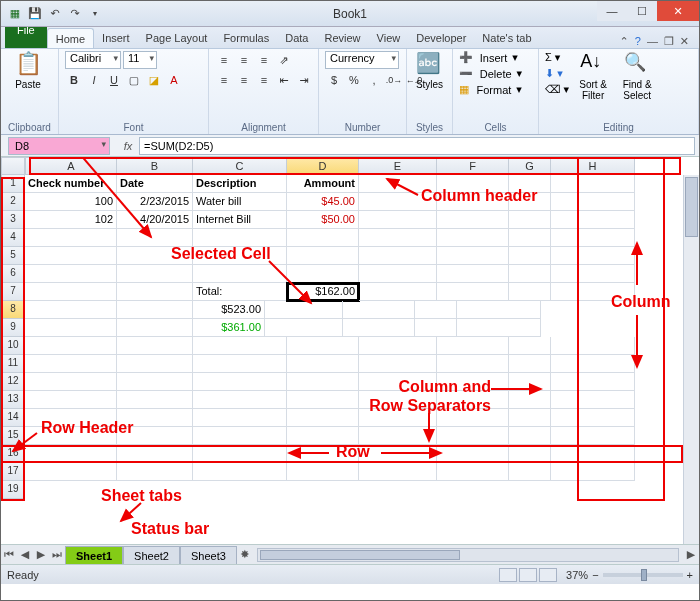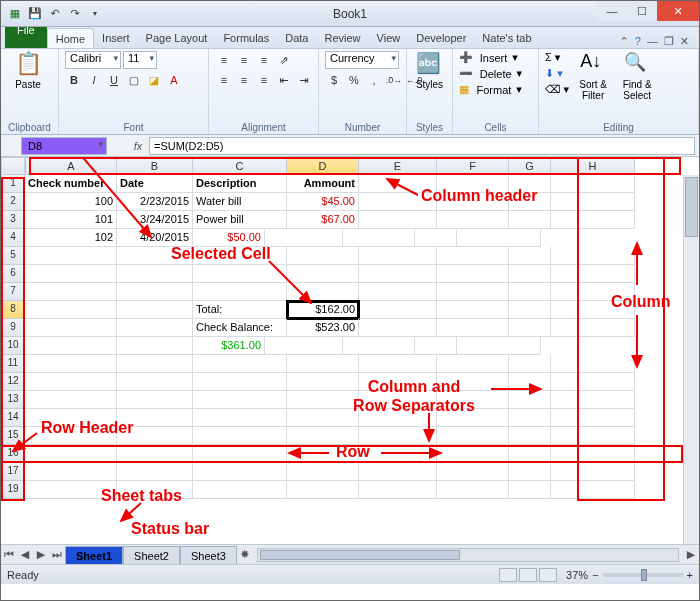--- a/index.html
+++ b/index.html
@@ -29,21 +29,21 @@
   .bigbtn{display:flex;flex-direction:column;align-items:center;justify-content:center;width:42px;gap:2px;}
   .bigbtn .ico{width:26px;height:26px;}
   .bigbtn .lbl{font-size:10px;text-align:center;line-height:1.1;}
   .smallrow{display:flex;gap:2px;align-items:center;}
   .smbtn{width:18px;height:18px;border:1px solid transparent;display:flex;align-items:center;justify-content:center;font-size:11px;color:#333;}
   .sel{border:1px solid #abc;background:#fff;height:18px;padding:0 14px 0 4px;font-size:11px;position:relative;}
   .sel::after{content:"▾";position:absolute;right:2px;top:1px;font-size:9px;color:#555;}
   .stackcol{display:flex;flex-direction:column;gap:2px;}
   
   .fbar{height:22px;border-bottom:1px solid #bcc;display:flex;align-items:center;background:#eef2f7;}
-  .namebox{width:86px;border:1px solid #abc;background:#8b5cf6;margin:0 20px;height:18px;padding:0 16px 0 6px;position:relative;display:flex;align-items:center;}
+  .namebox{width:102px;border:1px solid #abc;background:#f9a8d4;margin:0 7px;height:18px;padding:0 16px 0 6px;position:relative;display:flex;align-items:center;}
   .namebox::after{content:"▾";position:absolute;right:3px;top:1px;font-size:9px;color:#555;}
   .fxbtn{width:22px;text-align:center;font-style:italic;color:#555;}
   .finput{flex:1;border:1px solid #abc;background:#fff;height:18px;padding:0 4px;display:flex;align-items:center;margin-right:4px;}
   
   .sheet{position:relative;height:387px;overflow:hidden;}
   .colheads{display:flex;margin-left:24px;}
   .ch{border:1px solid #c4cdd8;border-left:none;background:linear-gradient(#f2f5f9,#e1e7ef);text-align:center;height:18px;line-height:16px;color:#333;font-size:11px;}
   .ch:first-child{border-left:1px solid #c4cdd8;}
   .corner{position:absolute;left:0;top:0;width:24px;height:18px;background:linear-gradient(#f2f5f9,#e1e7ef);border:1px solid #c4cdd8;}
   .rows{position:absolute;left:0;top:18px;}
@@ -57,21 +57,21 @@
   .red{color:#c00;}
   .green{color:#0a0;}
   .selcell{outline:3px solid #000;outline-offset:-2px;}
   
   .ann{position:absolute;color:#e00;font-weight:bold;font-size:16px;pointer-events:none;z-index:50;}
   .annbox{position:absolute;border:2px solid #e00;pointer-events:none;z-index:40;}
   
   .sheettabs{height:20px;background:#e6eaf0;border-top:1px solid #bcc;display:flex;align-items:center;font-size:10px;}
   .navarr{width:16px;text-align:center;color:#555;}
   .stab{padding:0 10px;height:18px;display:flex;align-items:center;border:1px solid #a6b2c4;background:#d8dfe9;margin-top:1px;border-bottom:none;}
-  .stab.active{background:#1d4ed8;font-weight:bold;}
+  .stab.active{background:#84cc16;font-weight:bold;}
   .hscroll{flex:1;margin:0 4px;height:14px;background:#dfe4ec;border:1px solid #b7c1d0;position:relative;}
   .hscroll .thumb{position:absolute;left:2px;top:1px;height:10px;width:200px;background:#c4cedd;border:1px solid #9aa7bb;}
   
   .status{height:20px;background:linear-gradient(#e8edf4,#d9e0ea);border-top:1px solid #bcc;display:flex;align-items:center;padding:8px 6px;font-size:10px;color:#333;}
   .status .sp{flex:1;}
   .viewbtn{width:18px;height:14px;border:1px solid #a7b3c6;margin:0 1px;background:#e7ecf3;}
   .zoom{display:flex;align-items:center;gap:4px;margin-left:8px;}
   .zslider{width:80px;height:4px;background:#c7d0dc;position:relative;}
   .zslider .zh{position:absolute;left:38px;top:-4px;width:6px;height:12px;background:#9fb0c6;border:1px solid #7a8aa0;}
   
@@ -279,32 +279,23 @@
         <div class="gc wA right">100</div>
         <div class="gc wB right">2/23/2015</div>
         <div class="gc wC">Water bill</div>
         <div class="gc wD right red">$45.00</div>
         <div class="gc wE"></div>
         <div class="gc wF"></div>
         <div class="gc wG"></div>
         <div class="gc wH"></div>
       </div>
       <div class="gr">
-        <div class="gc wA right">101</div>
-        <div class="gc wB right">3/24/2015</div>
-        <div class="gc wC">Power bill</div>
-        <div class="gc wD right red">$67.00</div>
-        <div class="gc wE"></div>
-        <div class="gc wF"></div>
-        <div class="gc wG"></div>
-        <div class="gc wH"></div>
-      </div>
-      <div class="gr">
         <div class="gc wA right">102</div>
         <div class="gc wB right">4/20/2015</div>
+        <div class="gc wC">Internet Bill</div>
         <div class="gc wD right red">$50.00</div>
         <div class="gc wE"></div>
         <div class="gc wF"></div>
         <div class="gc wG"></div>
         <div class="gc wH"></div>
       </div>
       <div class="gr">
         <div class="gc wA"></div>
         <div class="gc wB"></div>
         <div class="gc wC"></div>
@@ -340,21 +331,20 @@
         <div class="gc wC">Total:</div>
         <div class="gc wD selcell right">$162.00</div>
         <div class="gc wE"></div>
         <div class="gc wF"></div>
         <div class="gc wG"></div>
         <div class="gc wH"></div>
       </div>
       <div class="gr">
         <div class="gc wA"></div>
         <div class="gc wB"></div>
-        <div class="gc wC">Check Balance:</div>
         <div class="gc wD right">$523.00</div>
         <div class="gc wE"></div>
         <div class="gc wF"></div>
         <div class="gc wG"></div>
         <div class="gc wH"></div>
       </div>
       <div class="gr">
         <div class="gc wA"></div>
         <div class="gc wB"></div>
         <div class="gc wD right green">$361.00</div>
@@ -444,21 +434,21 @@
         <div class="gc wH"></div>
       </div>
     </div>
   <div class="vscroll">
       <div class="vth"></div>
     </div>
 
   <div class="ann" style="left:170px;top:88px">Selected Cell</div>
   <div class="ann" style="left:420px;top:30px">Column header</div>
   <div class="ann" style="left:610px;top:136px">Column</div>
-  <div class="ann" style="left:348px;top:220px;line-height:1.2;text-align:center;width:130px">Column and Row Separators</div>
+  <div class="ann" style="left:360px;top:220px;line-height:1.2;text-align:right;width:130px">Column and Row Separators</div>
   <div class="ann" style="left:335px;top:286px">Row</div>
   <div class="ann" style="left:40px;top:262px">Row Header</div>
   <div class="ann" style="left:100px;top:330px">Sheet tabs</div>
   <div class="ann" style="left:130px;top:363px">Status bar</div>
 
   <div class="annbox" style="left:28px;top:0;width:652px;height:18px"></div>
 
   <div class="annbox" style="left:576px;top:0;width:88px;height:344px"></div>
 
   <div class="annbox" style="left:0;top:288px;width:682px;height:18px"></div>

